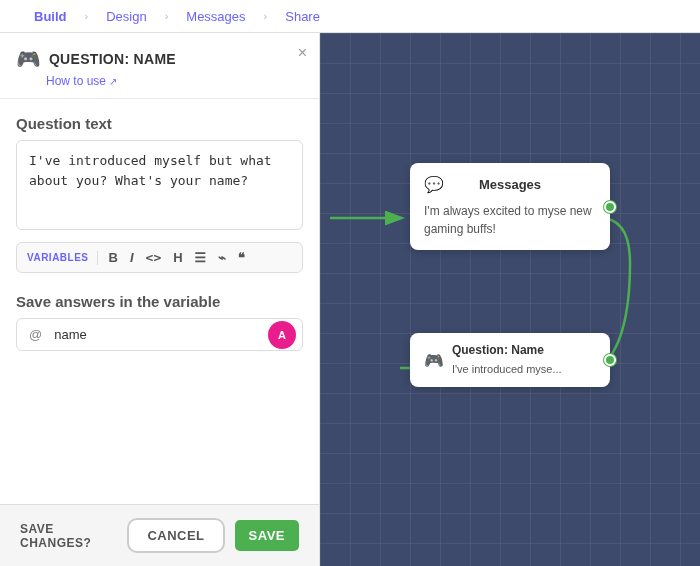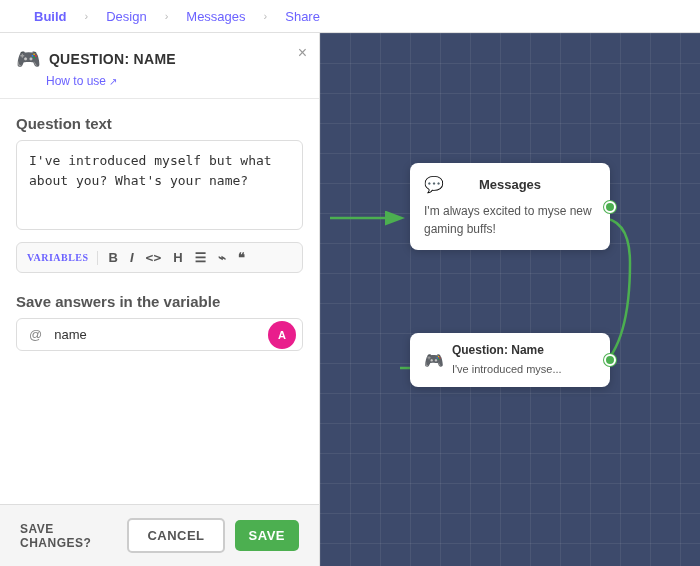--- a/index.html
+++ b/index.html
@@ -18,37 +18,37 @@
     .how-to-use { color: #6c63ff; font-size: 12px; margin-top: 3px; margin-left: 30px; display: flex; align-items: center; gap: 3px; cursor: pointer; text-decoration: none; }
     .how-to-use-icon { font-size: 10px; }
 
     .panel-body { flex: 1; padding: 16px; overflow-y: auto; }
 
     .field-label { font-size: 15px; font-weight: 600; color: #555; margin-bottom: 8px; }
 
     .question-textarea { width: 100%; height: 90px; border: 1px solid #ddd; border-radius: 6px; padding: 10px 12px; font-size: 13px; color: #333; resize: none; outline: none; line-height: 1.5; }
 
     .toolbar { display: flex; align-items: center; gap: 6px; margin-top: 8px; padding: 6px 10px; border: 1px solid #ddd; border-radius: 6px; background: #f9f9f9; }
-    .toolbar-btn-vars { font-size: 10px; font-weight: 700; color: #6c63ff; background: none; border: none; cursor: pointer; letter-spacing: 0.5px; font-family: Liberation Serif, serif; }
+    .toolbar-btn-vars { font-size: 10px; font-weight: 700; color: #6c63ff; background: none; border: none; cursor: pointer; letter-spacing: 0.5px; }
     .toolbar-sep { width: 1px; height: 14px; background: #ddd; margin: 0 2px; }
     .toolbar-btn { background: none; border: none; cursor: pointer; color: #555; font-size: 13px; font-weight: 600; padding: 1px 3px; }
     .toolbar-btn-italic { font-style: italic; }
     .toolbar-btn-code { font-family: monospace; }
 
     .save-var-section { margin-top: 20px; }
 
     .var-input-row { display: flex; align-items: center; border: 1px solid #ddd; border-radius: 6px; overflow: hidden; background: #fff; }
     .var-at { padding: 8px 8px 8px 12px; color: #888; font-size: 13px; }
     .var-input { flex: 1; border: none; outline: none; font-size: 13px; color: #333; padding: 8px 4px; }
     .var-avatar { width: 28px; height: 28px; border-radius: 50%; background: #e91e8c; color: #fff; font-size: 11px; font-weight: 700; display: flex; align-items: center; justify-content: center; margin-right: 6px; }
 
     
     .bottom-bar { height: 62px; background: #f5f5f5; border-top: 1px solid #ddd; display: flex; align-items: center; padding: 0 20px; gap: 10px; }
     .save-changes-label { font-size: 12px; font-weight: 700; color: #555; letter-spacing: 0.5px; flex: 1; }
-    .btn-cancel { padding: 8px 18px; border: 2px solid #ccc; border-radius: 5px; background: #fff; font-size: 13px; font-weight: 700; color: #555; cursor: pointer; letter-spacing: 0.5px; }
+    .btn-cancel { padding: 8px 18px; border: 2px solid #ccc; border-radius: 10px; background: #fff; font-size: 13px; font-weight: 700; color: #555; cursor: pointer; letter-spacing: 0.5px; }
     .btn-save { padding: 8px 14px; border: none; border-radius: 5px; background: #4caf50; color: #fff; font-size: 13px; font-weight: 700; cursor: pointer; letter-spacing: 0.5px; }
 
     
     .canvas { flex: 1; background: #3d4a6b; background-image: 
       linear-gradient(rgba(255,255,255,0.07) 1px, transparent 1px),
       linear-gradient(90deg, rgba(255,255,255,0.07) 1px, transparent 1px);
     background-size: 30px 30px;
     position: relative; overflow: hidden; }
 
     

